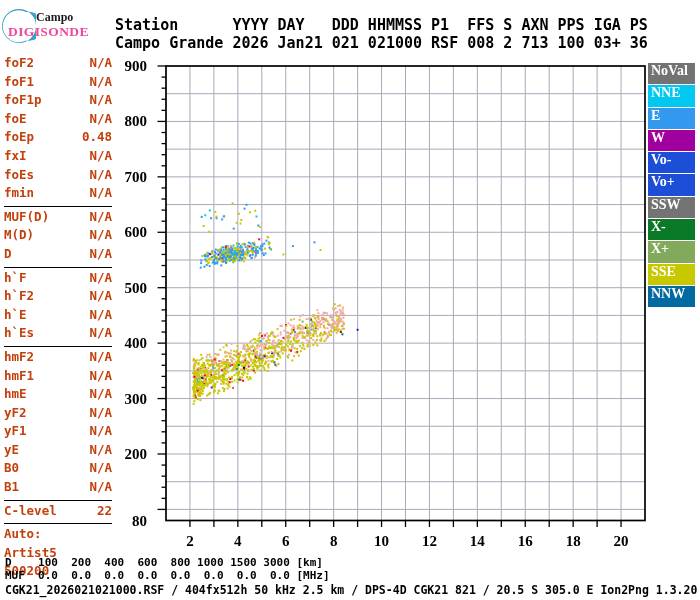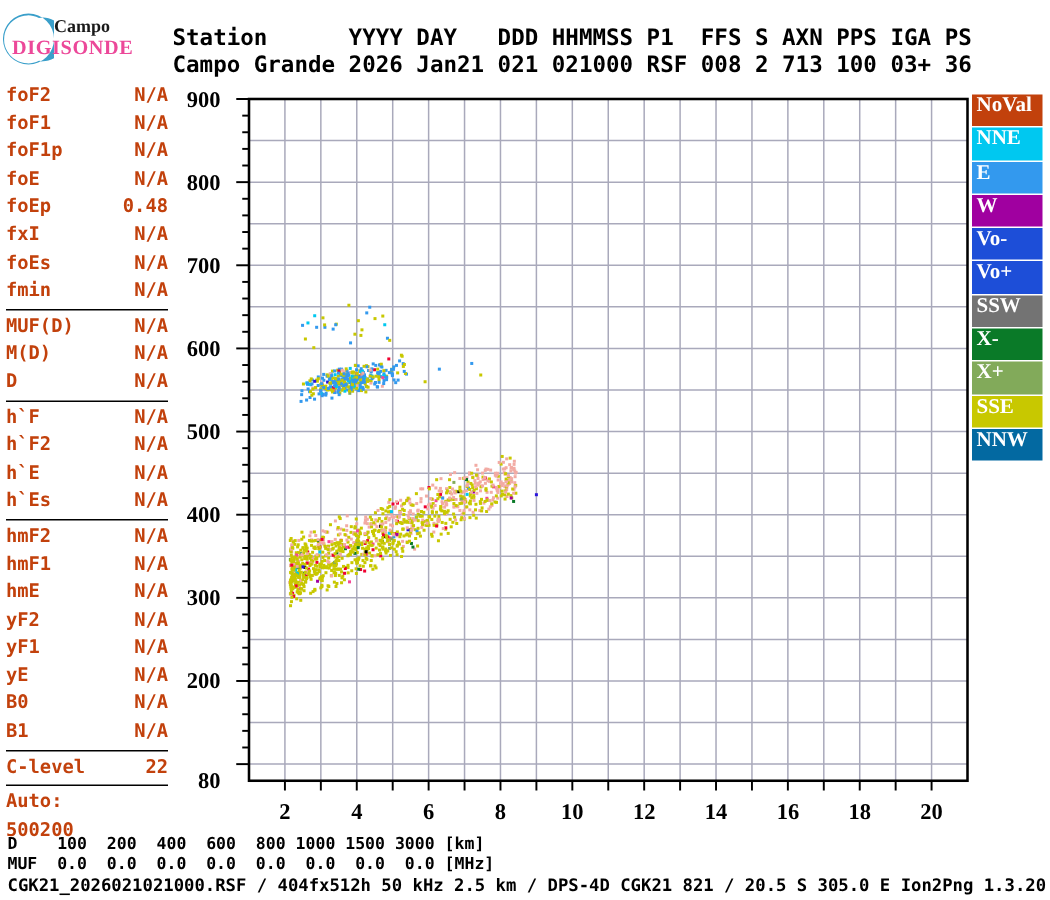--- a/index.html
+++ b/index.html
@@ -150,20 +150,23 @@
     </div>
     <div class="pgroup">
       <div class="prow">
         <span>C-level</span>
         <span>22</span>
       </div>
     </div>
     <div class="pgroup norule">
       <div class="prow">
         <span>Auto:</span>
+      </div>
+      <div class="prow">
+        <span>Artist5</span>
       </div>
       <div class="prow">
         <span>500200</span>
       </div>
     </div>
   </div>
 
 <svg id="chart-svg" width="700" height="600" viewBox="0 0 700 600">
     <g>
       <line x1="189.95" y1="66" x2="189.95" y2="520.5" stroke="#a9a9bb" stroke-width="1"></line>
@@ -1848,21 +1851,21 @@
       <text x="147" y="237.28048780487805" text-anchor="end" font-family="&quot;Liberation Serif&quot;, serif" font-weight="bold" font-size="15px" fill="#000">600</text>
       <text x="147" y="292.70731707317077" text-anchor="end" font-family="&quot;Liberation Serif&quot;, serif" font-weight="bold" font-size="15px" fill="#000">500</text>
       <text x="147" y="348.1341463414634" text-anchor="end" font-family="&quot;Liberation Serif&quot;, serif" font-weight="bold" font-size="15px" fill="#000">400</text>
       <text x="147" y="403.5609756097561" text-anchor="end" font-family="&quot;Liberation Serif&quot;, serif" font-weight="bold" font-size="15px" fill="#000">300</text>
       <text x="147" y="458.9878048780488" text-anchor="end" font-family="&quot;Liberation Serif&quot;, serif" font-weight="bold" font-size="15px" fill="#000">200</text>
       <text x="147" y="525.5" text-anchor="end" font-family="&quot;Liberation Serif&quot;, serif" font-weight="bold" font-size="15px" fill="#000">80</text>
     </g>
   </svg>
 
 <div id="legend">
-    <div class="legend-item" style="background: #c2410c;">NoVal</div>
+    <div class="legend-item" style="background: #737373;">NoVal</div>
     <div class="legend-item" style="background: rgb(0, 200, 240);">NNE</div>
     <div class="legend-item" style="background: rgb(51, 153, 238);">E</div>
     <div class="legend-item" style="background: rgb(160, 0, 160);">W</div>
     <div class="legend-item" style="background: #1d4ed8;">Vo-</div>
     <div class="legend-item" style="background: #1d4ed8;">Vo+</div>
     <div class="legend-item" style="background: #737373;">SSW</div>
     <div class="legend-item" style="background: rgb(10, 122, 40);">X-</div>
     <div class="legend-item" style="background: rgb(130, 170, 90);">X+</div>
     <div class="legend-item" style="background: rgb(200, 200, 0);">SSE</div>
     <div class="legend-item" style="background: #0369a1;">NNW</div>

